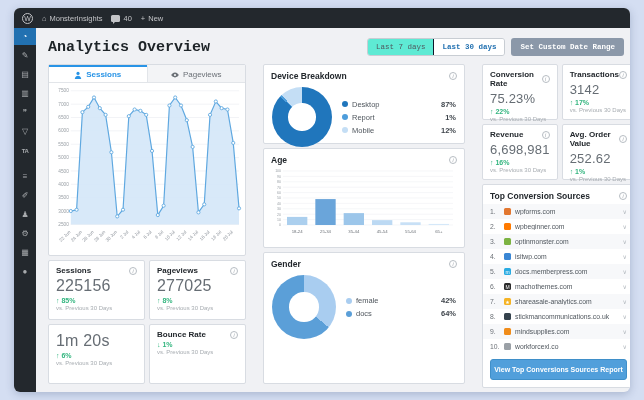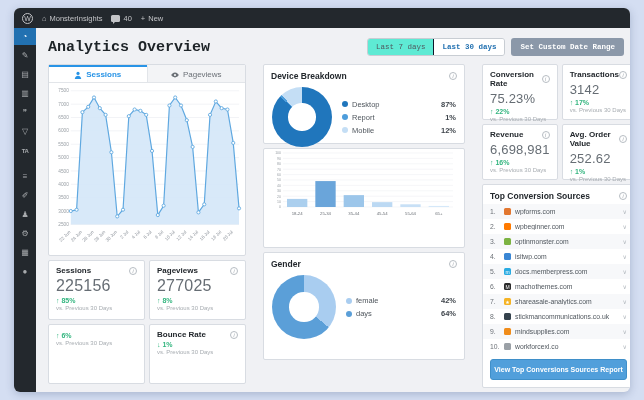--- a/index.html
+++ b/index.html
@@ -74,21 +74,21 @@
   
   .donut-row { display:flex; align-items:center; padding:4px 8px 6px; gap:10px; }
   .donut { position:relative; border-radius:50%; flex:none; }
   .donut::after { content:""; position:absolute; inset:27%; background:#fff; border-radius:50%; }
   .legend { display:flex; flex-direction:column; gap:4px; flex:1; }
   .lrow { display:flex; align-items:center; font-size:7.5px; color:#50575e; }
   .ldot { width:6px; height:6px; border-radius:50%; margin-right:4px; flex:none; }
   .lpct { margin-left:auto; font-weight:bold; color:#40464d; }
 
   .age-card { height:100px; }
-  .gender-card { height:108px; }
+  .gender-card { height:132px; }
   .device-card { height:80px; }
 
   
   .sources-card { margin-top:4px; display:flex; flex-direction:column; }
   .slist { padding:1px 0 0; }
   .srow { display:flex; align-items:center; gap:4px; padding:0 7px; height:15px; font-size:6.8px; color:#50575e; cursor:pointer; }
   .srow:nth-child(odd) { background:#f7f8fa; }
   .srank { width:10px; color:#6c7177; flex:none; }
   .sfav { width:7px; height:7px; border-radius:1.5px; flex:none; display:flex; align-items:center;
           justify-content:center; font-size:5px; color:#fff; }
@@ -256,20 +256,21 @@
             <div class="mcard">
               <div class="mhead">
                   <span class="mlabel">Pageviews</span>
                   <span class="info">i</span>
                 </div>
               <div class="mvalue">277025</div>
               <div class="mchange">↑ 8%</div>
               <div class="mvs">vs. Previous 30 Days</div>
             </div>
             <div class="mcard">
+              <div class="mvalue">1m 20s</div>
               <div class="mchange">↑ 6%</div>
               <div class="mvs">vs. Previous 30 Days</div>
             </div>
             <div class="mcard">
               <div class="mhead">
                   <span class="mlabel">Bounce Rate</span>
                   <span class="info">i</span>
                 </div>
               <div class="mchange">↓ 1%</div>
               <div class="mvs">vs. Previous 30 Days</div>
@@ -299,20 +300,24 @@
                 <div class="lrow">
                     <span class="ldot" style="background-color: rgb(196, 222, 245);"></span>
                     <span>Mobile</span>
                     <span class="lpct">12%</span>
                   </div>
               </div>
             </div>
           </div>
 
           <div class="card age-card" style="margin-top:4px">
+            <div class="card-title-row">
+              <span class="card-title">Age</span>
+              <span class="info">i</span>
+            </div>
             <div id="age-chart" style="padding:0 4px"><svg viewBox="0 0 190 74" width="100%" height="74">
                   <line x1="14" y1="58" x2="184" y2="58" stroke="#eef0f3" stroke-width="0.6"></line>
                   <text x="12" y="59.3" text-anchor="end" font-size="3.5" fill="#9aa0a6">0</text>
                   <line x1="14" y1="52.6" x2="184" y2="52.6" stroke="#eef0f3" stroke-width="0.6"></line>
                   <text x="12" y="53.9" text-anchor="end" font-size="3.5" fill="#9aa0a6">10</text>
                   <line x1="14" y1="47.2" x2="184" y2="47.2" stroke="#eef0f3" stroke-width="0.6"></line>
                   <text x="12" y="48.5" text-anchor="end" font-size="3.5" fill="#9aa0a6">20</text>
                   <line x1="14" y1="41.8" x2="184" y2="41.8" stroke="#eef0f3" stroke-width="0.6"></line>
                   <text x="12" y="43.099999999999994" text-anchor="end" font-size="3.5" fill="#9aa0a6">30</text>
                   <line x1="14" y1="36.4" x2="184" y2="36.4" stroke="#eef0f3" stroke-width="0.6"></line>
@@ -352,21 +357,21 @@
             <div class="donut-row">
               <div class="donut" id="gender-donut" style="width: 64px; height: 64px; background: conic-gradient(rgb(169, 205, 240) 0deg, rgb(169, 205, 240) 129.6deg, rgb(91, 159, 216) 129.6deg, rgb(91, 159, 216) 360deg);"></div>
               <div class="legend">
                 <div class="lrow">
                     <span class="ldot" style="background-color: rgb(169, 205, 240);"></span>
                     <span>female</span>
                     <span class="lpct">42%</span>
                   </div>
                 <div class="lrow">
                     <span class="ldot" style="background-color: rgb(91, 159, 216);"></span>
-                    <span>days</span>
+                    <span>docs</span>
                     <span class="lpct">64%</span>
                   </div>
               </div>
             </div>
           </div>
         </div>
 
         <div class="col-right">
           <div class="mgrid" style="margin-top:0">
             <div class="mcard small">

